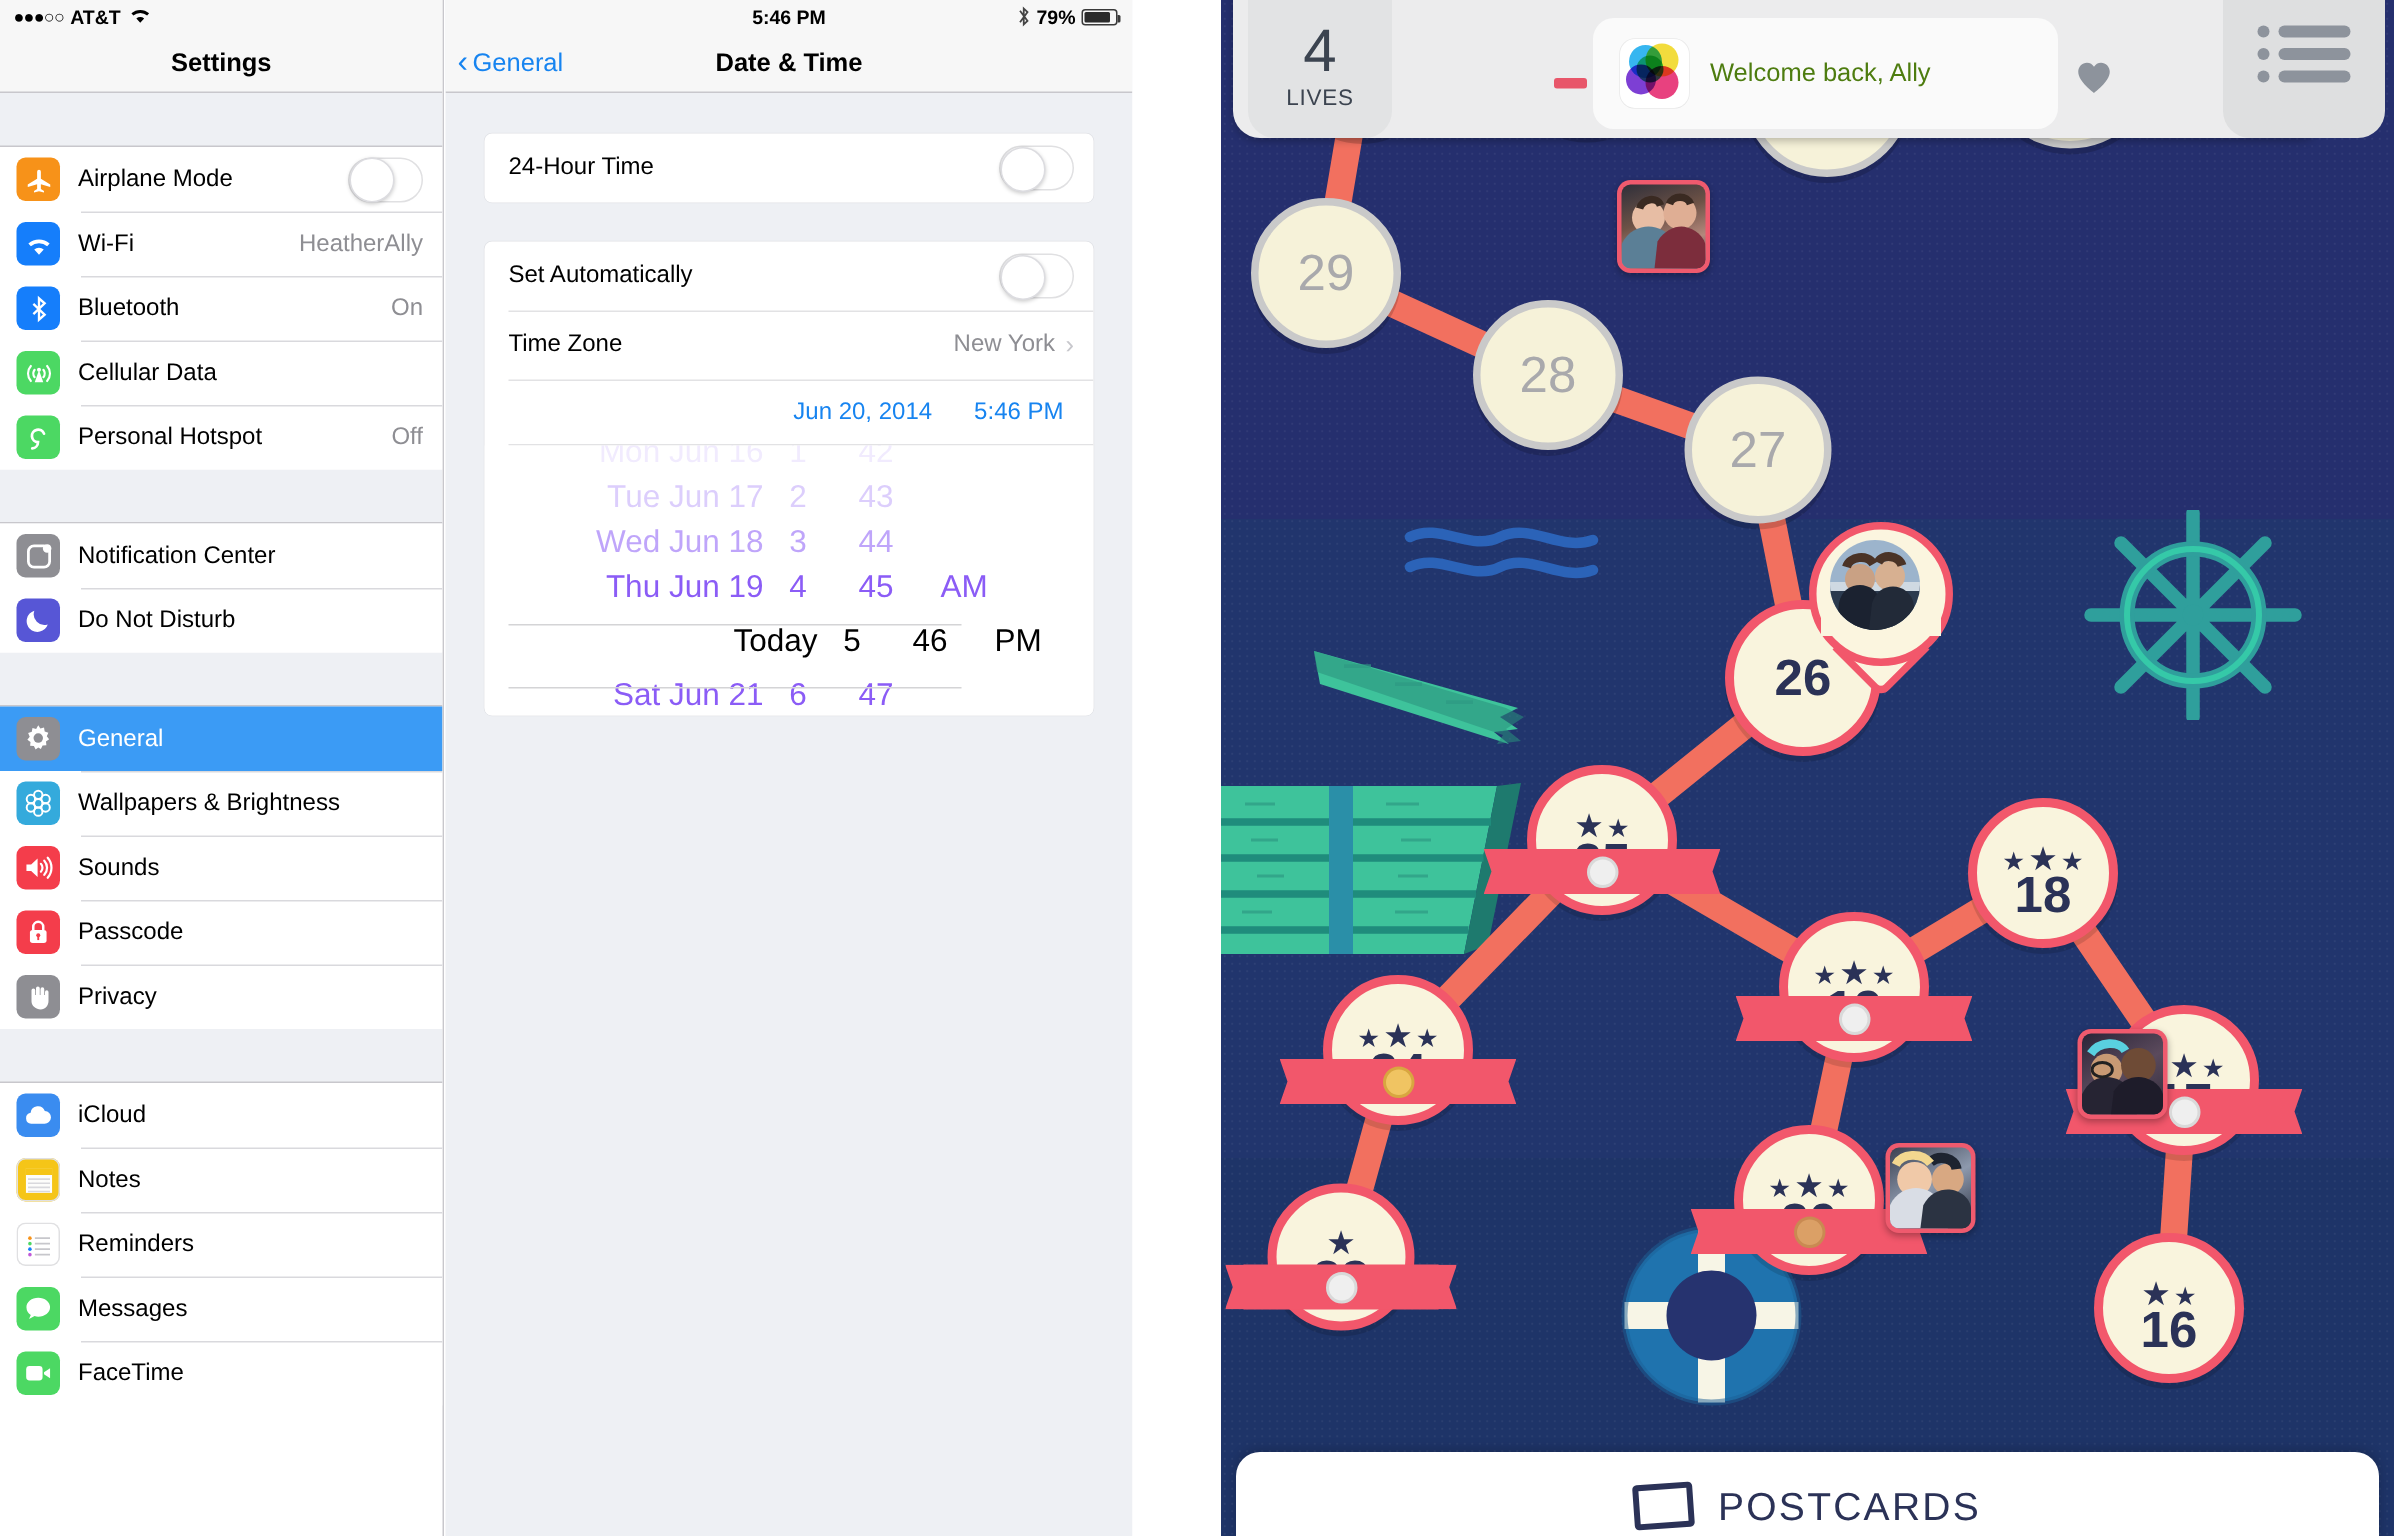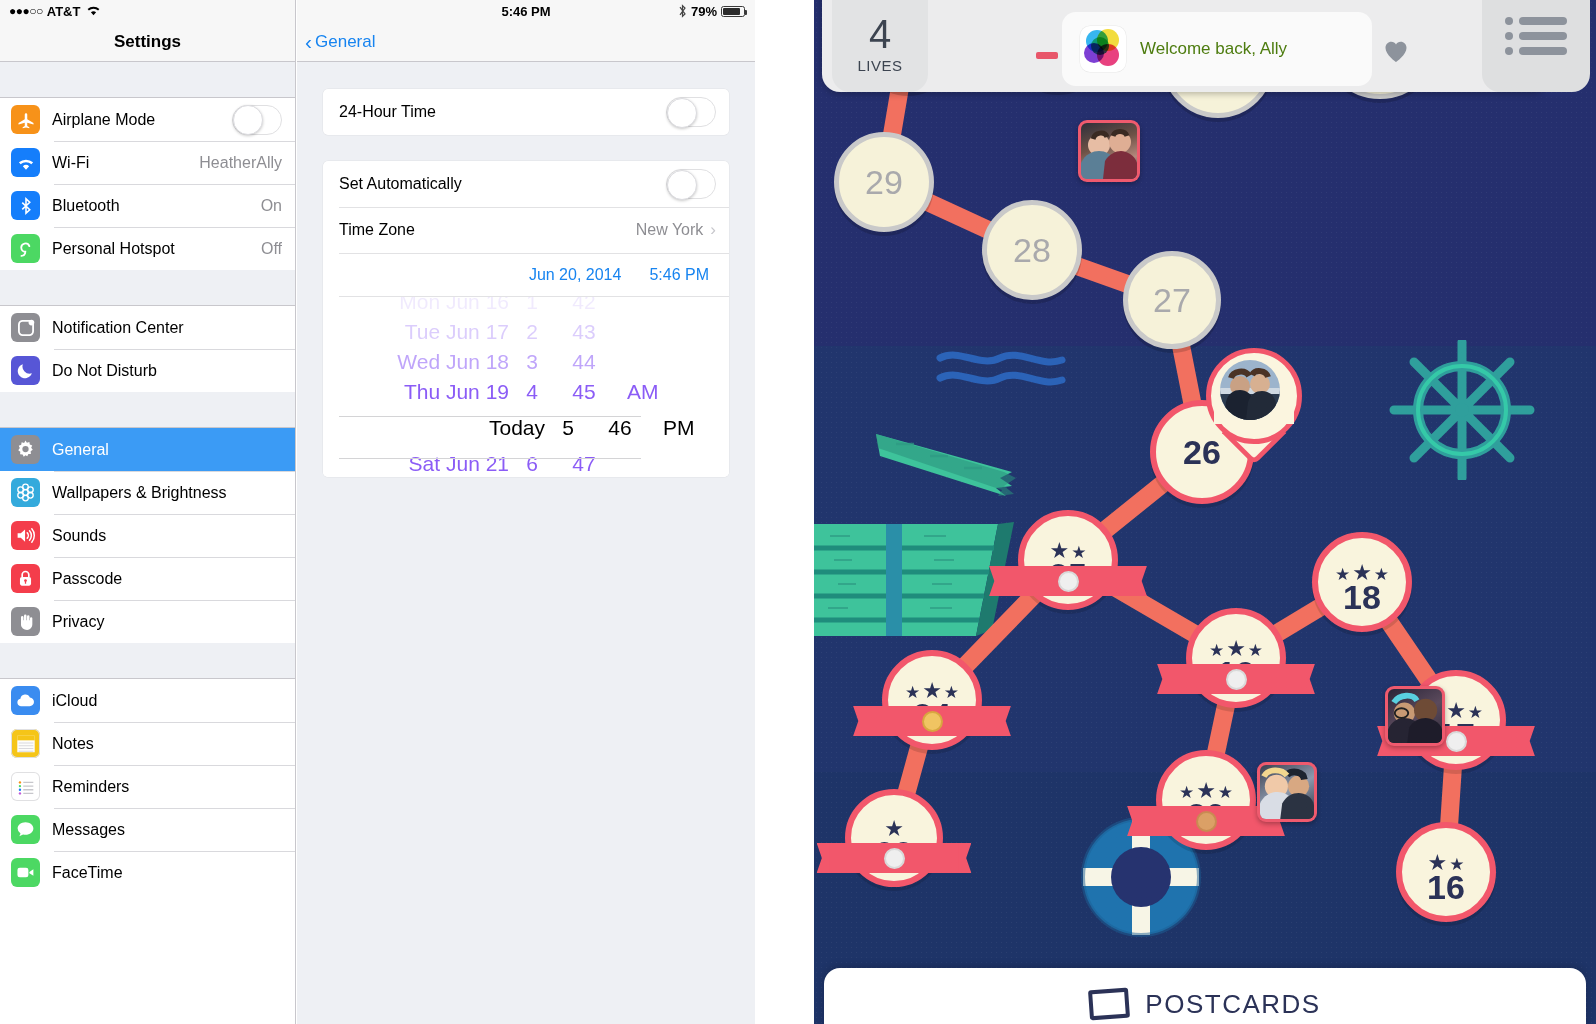--- a/index.html
+++ b/index.html
@@ -232,20 +232,32 @@
           <span class="sicon" style="background: rgb(21, 126, 251);">
             <svg viewBox="0 0 24 24" width="18" height="20">
               <path fill="none" stroke="#fff" stroke-width="2.1" d="M7 7.5 17 17l-5 4.5V2.5L17 7 7 16.5"></path>
             </svg>
           </span>
           <span class="srow-label">Bluetooth</span>
           <span class="srow-value">On</span>
         </div>
         <div class="srow">
           <span class="sicon" style="background: rgb(76, 216, 99);">
+            <svg viewBox="0 0 26 24" width="22" height="20">
+              <g fill="none" stroke="#fff" stroke-width="1.7" stroke-linecap="round">
+                <path d="M6.5 6a9 9 0 0 0 0 12M19.5 6a9 9 0 0 1 0 12M9.5 9a5 5 0 0 0 0 6M16.5 9a5 5 0 0 1 0 6"></path>
+              </g>
+              <path fill="#fff" d="M13 9.2 16.4 19h-6.8z"></path>
+              <circle cx="13" cy="9" r="1.6" fill="#fff"></circle>
+            </svg>
+          </span>
+          <span class="srow-label">Cellular Data</span>
+        </div>
+        <div class="srow">
+          <span class="sicon" style="background: rgb(76, 216, 99);">
             <svg viewBox="0 0 24 24" width="20" height="20">
               <path fill="none" stroke="#fff" stroke-width="2.2" stroke-linecap="round" d="M16 8.5a5 5 0 1 0-4.8 6.8 5 5 0 0 1-4.6 5"></path>
             </svg>
           </span>
           <span class="srow-label">Personal Hotspot</span>
           <span class="srow-value">Off</span>
         </div>
         <div class="group-gap"></div>
         <div class="srow">
           <span class="sicon" style="background: rgb(142, 142, 147);">
@@ -387,20 +399,21 @@
         <span class="battery">
             <i></i>
           </span>
       </span>
     </div>
     <div class="navbar">
       <div class="back-btn">
         <span class="back-chev">‹</span>
         <span>General</span>
       </div>
+      <div class="nav-title">Date &amp; Time</div>
     </div>
 
     <div class="detail-body">
       <div class="card">
         <div class="crow">
           <span class="crow-label">24-Hour Time</span>
           <span class="ios-switch">
               <span class="knob"></span>
             </span>
         </div>

